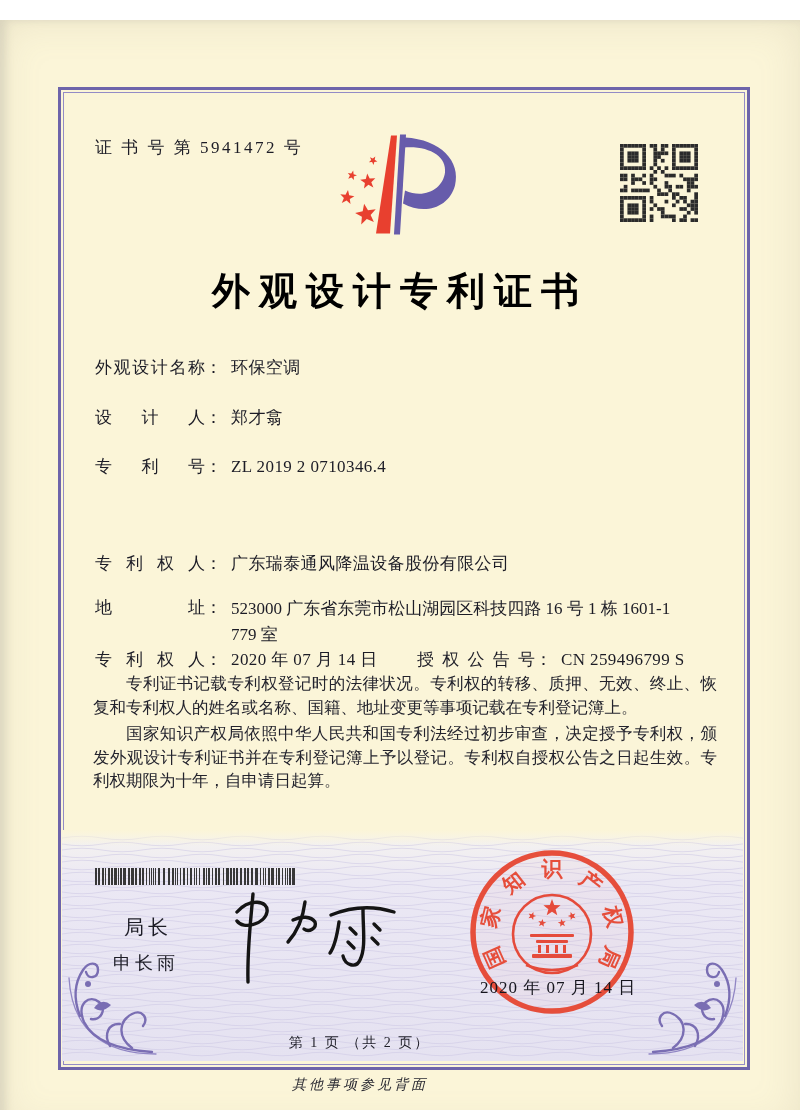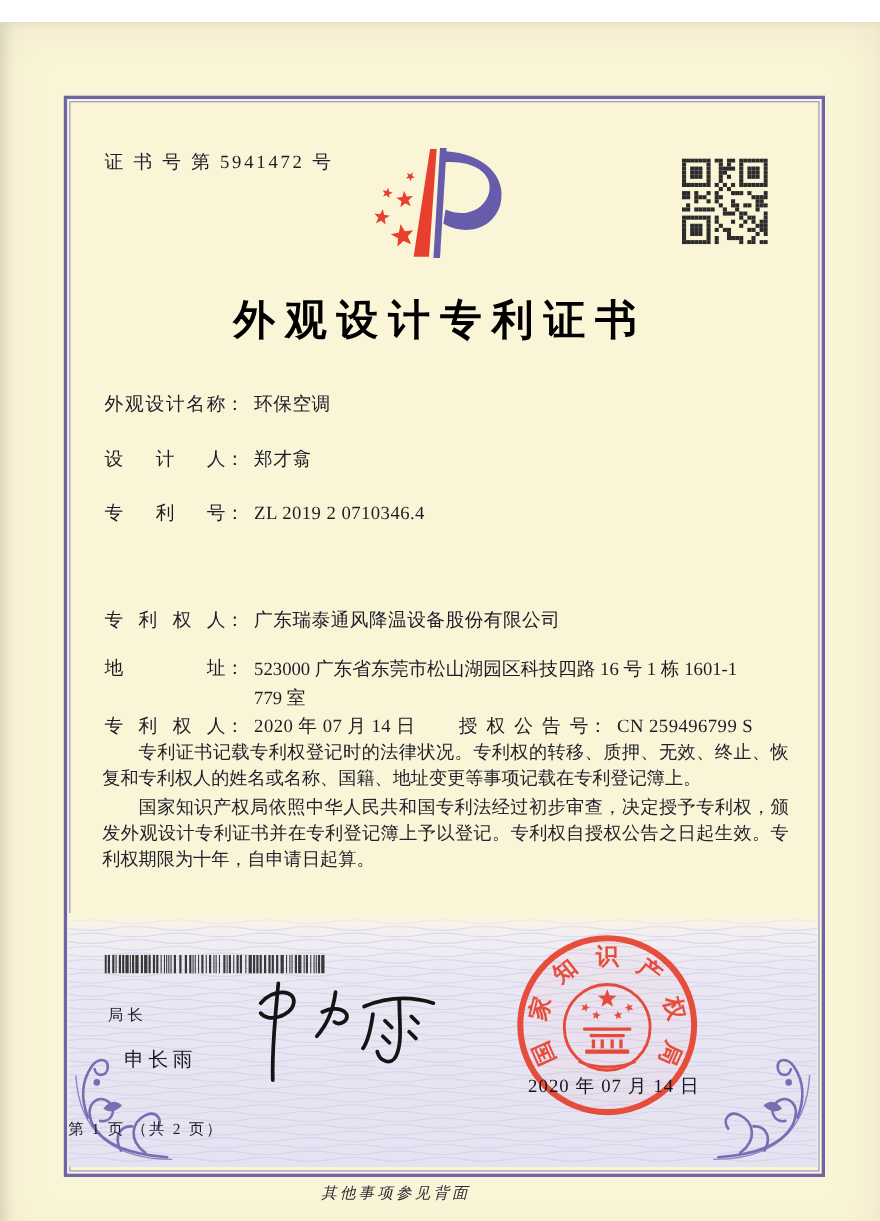--- a/index.html
+++ b/index.html
@@ -27,26 +27,26 @@
   .lab2{display:inline-block; width:118px; text-align:justify; text-align-last:justify; vertical-align:top;}
   .paras{position:absolute; left:93px; top:652px; width:624px; font-size:16.5px; line-height:23.5px;
          text-align:justify; color:#23232d;}
   .paras p{margin:0 0 3px 0; text-indent:2em;}
   .zone{position:absolute; left:62px; top:810px; width:681px; height:231px;
         background:linear-gradient(180deg,#f6f4ef 0%, #ebe8f4 22%, #e5e2f1 100%);}
   .zone-fade{position:absolute; left:0; top:0; width:100%; height:16px;
         background:linear-gradient(180deg,#fbf5d8,rgba(251,245,216,0)); }
   .waves{position:absolute; inset:0; width:100%; height:100%;}
   .barcode{position:absolute; left:33px; top:38px; width:202px; height:17px;}
-  .btitle{position:absolute; left:36px; top:84px; font-size:14px; letter-spacing:4px;}
+  .btitle{position:absolute; left:62px; top:84px; font-size:20px; letter-spacing:4px;}
   .bname{position:absolute; left:51px; top:121px; font-size:18px; letter-spacing:4px;}
   .sig{position:absolute; left:155px; top:58px; width:190px; height:100px;}
   .seal{position:absolute; left:404px; top:16px; width:172px; height:172px; opacity:0.93;}
   .seal-date{position:absolute; left:418px; top:146px; font-size:17px; letter-spacing:1px; color:#15151d; z-index:5;}
-  .page-info{position:absolute; left:0; right:86px; top:188px; font-size:14px; letter-spacing:2px;}
+  .page-info{position:absolute; left:0; right:86px; top:204px; text-align:center; font-size:14px; letter-spacing:2px;}
   .orn{position:absolute; width:94px; height:112px; bottom:3px;}
   .orn-left{left:2px;}
   .orn-right{right:2px; transform:scale(-1,1);}
   .back-note{position:absolute; left:0; right:80px; top:1056px; text-align:center;
              font-size:14px; font-style:italic; letter-spacing:3px; color:#2a2a32;}
 </style>
 </head>
 <body>
 
 <div class="page">

